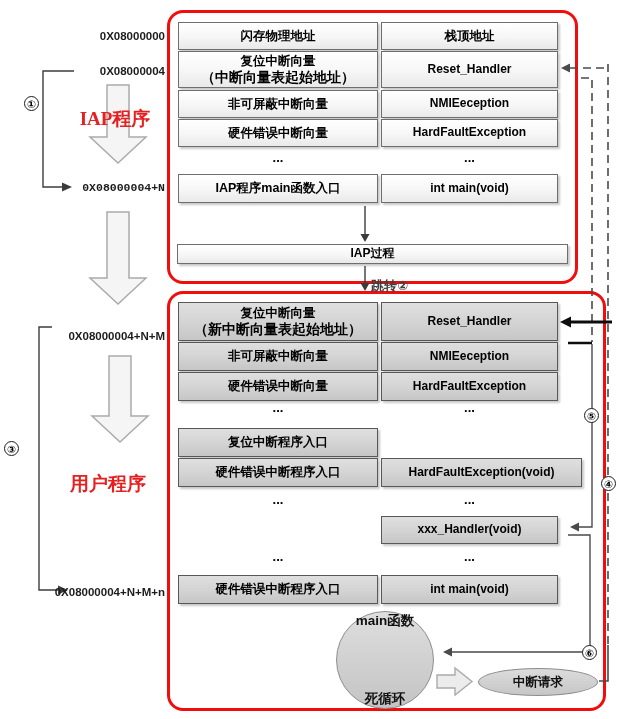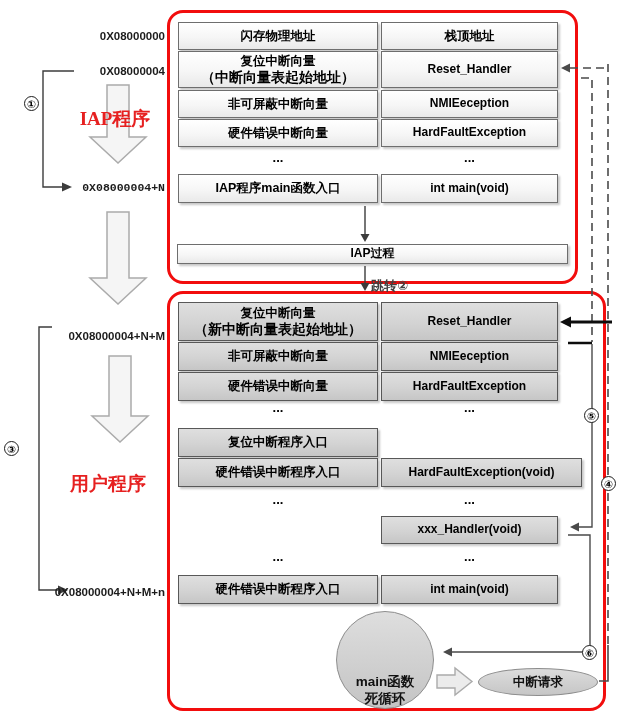--- a/index.html
+++ b/index.html
@@ -20,21 +20,21 @@
   .redlabel{position:absolute;font-family:"Liberation Serif","DejaVu Serif",serif;
         font-size:19px;font-weight:700;color:#e62020;z-index:5;text-align:center;white-space:nowrap;}
   .numcirc{position:absolute;width:15px;height:15px;border:1.4px solid #1d1d1d;border-radius:50%;
         background:#ffffff;color:#000;font-size:10.5px;font-weight:700;line-height:14px;
         text-align:center;z-index:6;box-sizing:border-box;}
   .numcirc span{position:relative;top:-0.5px;}
   #jump-label{position:absolute;left:371px;top:277px;font-size:13px;font-weight:700;color:#404040;z-index:6;white-space:nowrap;}
   #iap-bar{left:177px;top:244px;width:391px;height:20px;font-size:12px;}
   #loop-circle{position:absolute;left:336px;top:611px;width:96px;height:96px;border-radius:50%;
         border:1px solid #8d8d8d;background:linear-gradient(180deg,#dedede,#c4c4c4);
-        display:flex;flex-direction:column;align-items:center;justify-content:flex-end;
+        display:flex;flex-direction:column;align-items:center;justify-content:space-between;
         font-size:13.5px;font-weight:600;color:#111;z-index:3;line-height:1.3;}
   #int-ellipse{position:absolute;left:478px;top:668px;width:118px;height:26px;border-radius:50%;
         border:1px solid #8d8d8d;background:linear-gradient(180deg,#dcdcdc,#c6c6c6);
         display:flex;align-items:center;justify-content:center;
         font-size:12.5px;font-weight:600;color:#111;z-index:3;}
   svg.layer{position:absolute;left:0;top:0;z-index:4;pointer-events:none;}
 </style>
 </head>
 <body>
 

